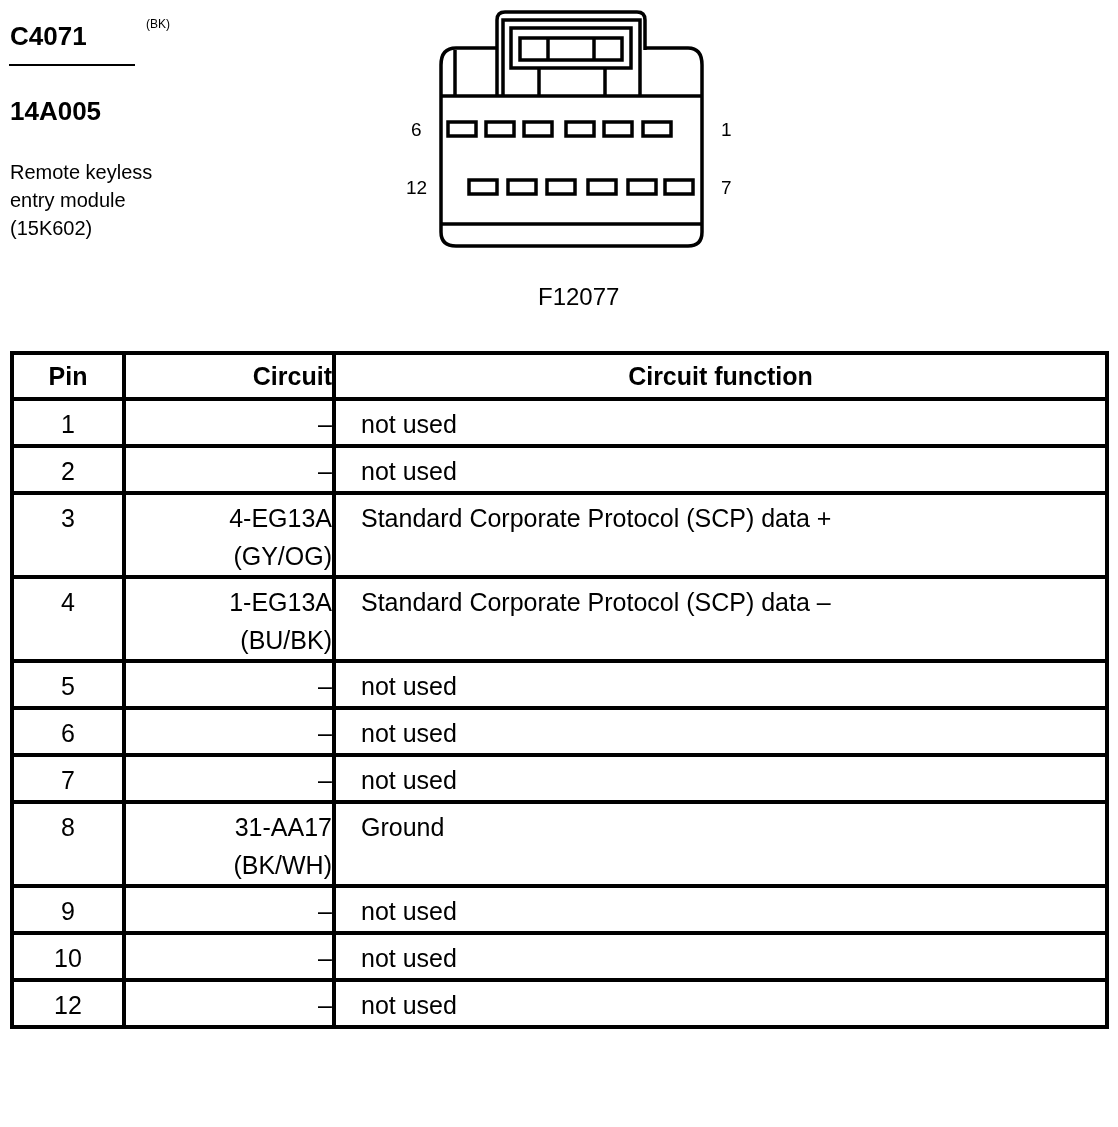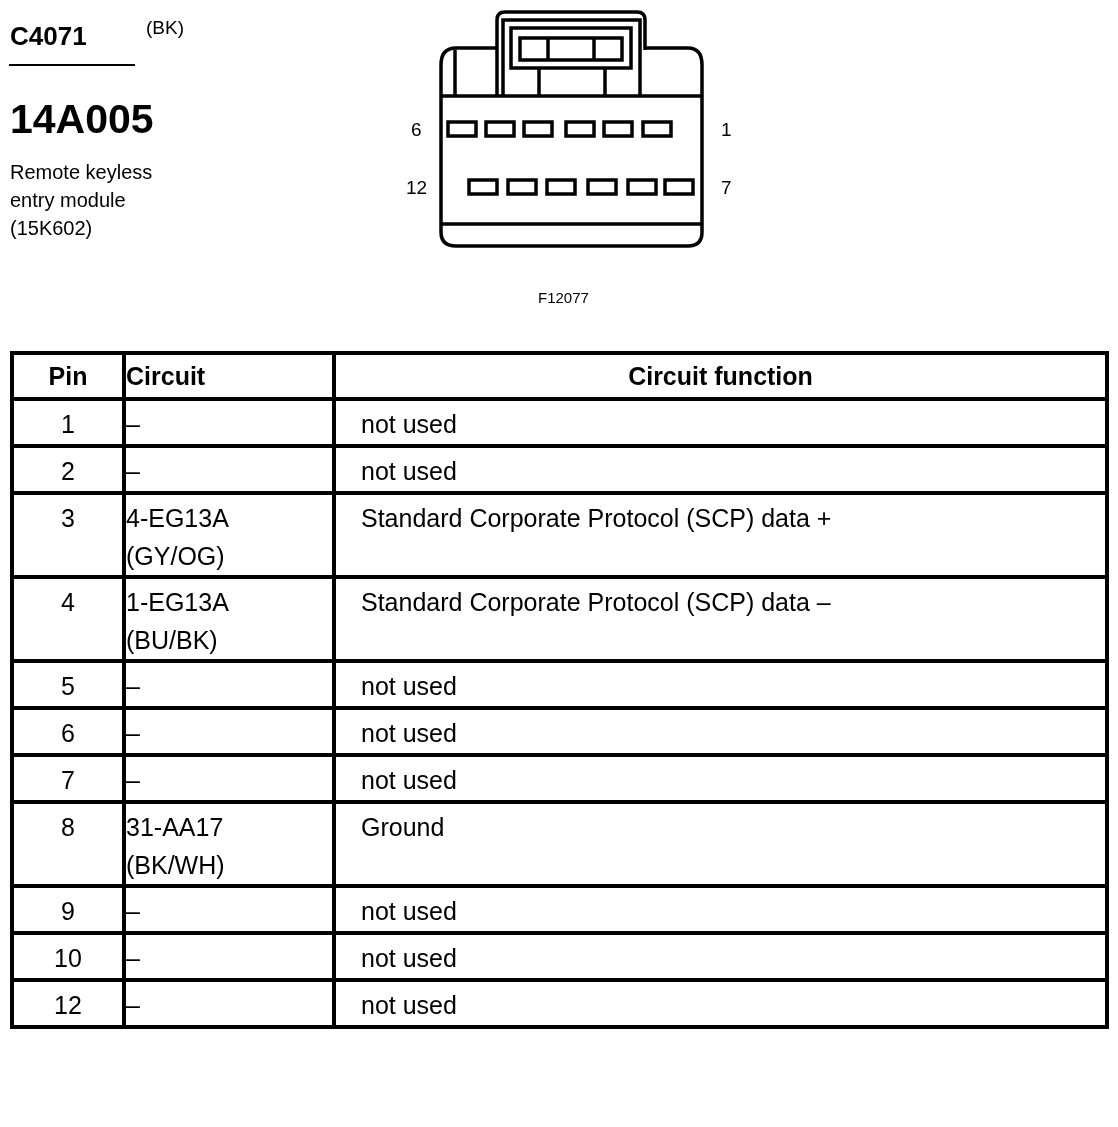--- a/index.html
+++ b/index.html
@@ -1,30 +1,30 @@
 <!DOCTYPE html>
 <html><head>
 <meta charset="utf-8">
 <style>
   html, body { margin: 0; padding: 0; background: #ffffff; }
   body { width: 1118px; height: 1127px; position: relative; overflow: hidden;
          font-family: "Liberation Sans", sans-serif; color: #000; }
   .connector-id { position: absolute; left: 10px; top: 12px; font-size: 26px; font-weight: bold; letter-spacing: 0px; line-height: 48px; }
   .connector-underline { position: absolute; left: 9px; top: 64px; width: 126px; height: 2px; background: #000; }
-  .color-code { position: absolute; left: 146px; top: 17px; font-size: 19px; }
-  .part-number { position: absolute; left: 10px; top: 96px; font-size: 41px; font-weight: bold; }
+  .color-code { position: absolute; left: 146px; top: 17px; font-size: 12px; }
+  .part-number { position: absolute; left: 10px; top: 96px; font-size: 26px; font-weight: bold; }
   .description { position: absolute; left: 10px; top: 158px; font-size: 20px; line-height: 28px; }
   .diagram { position: absolute; left: 400px; top: 0px; }
-  .fig-label { position: absolute; left: 538px; top: 289px; font-size: 15px; }
+  .fig-label { position: absolute; left: 538px; top: 283px; font-size: 24px; }
   table.pin-table { position: absolute; left: 10px; top: 351px; width: 1099px; border-collapse: collapse;
                     font-size: 25px; border: 4px solid #f97316; }
   table.pin-table th, table.pin-table td { border: 4px solid #000; padding: 0; vertical-align: top; }
   table.pin-table th { font-weight: bold; height: 42px; vertical-align: middle; font-size: 25px; }
   .c-pin { width: 108px; text-align: center; }
-  .c-circuit { width: 206px; text-align: left; }
+  .c-circuit { width: 206px; text-align: right; }
   .c-func { text-align: left; }
   th.c-func { text-align: center; }
   td { line-height: 38px; }
   td.c-func { padding-left: 25px !important; }
   tr.single td { height: 39px; }
   tr.double td { height: 76px; }
   tr.double td, tr.single td { padding-top: 4px !important; }
 </style>
 </head>
 <body>

